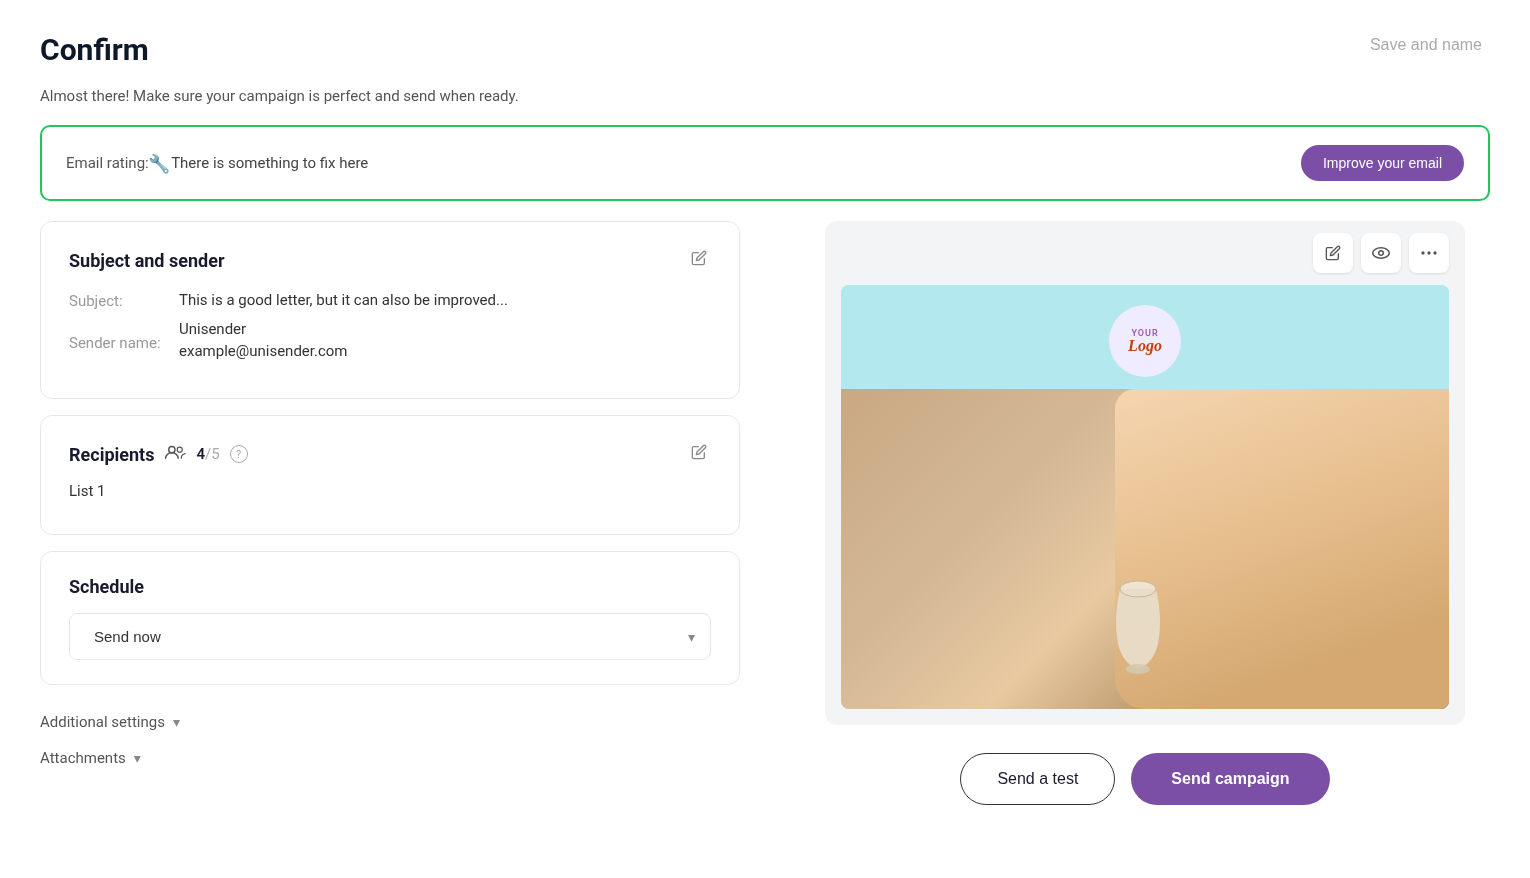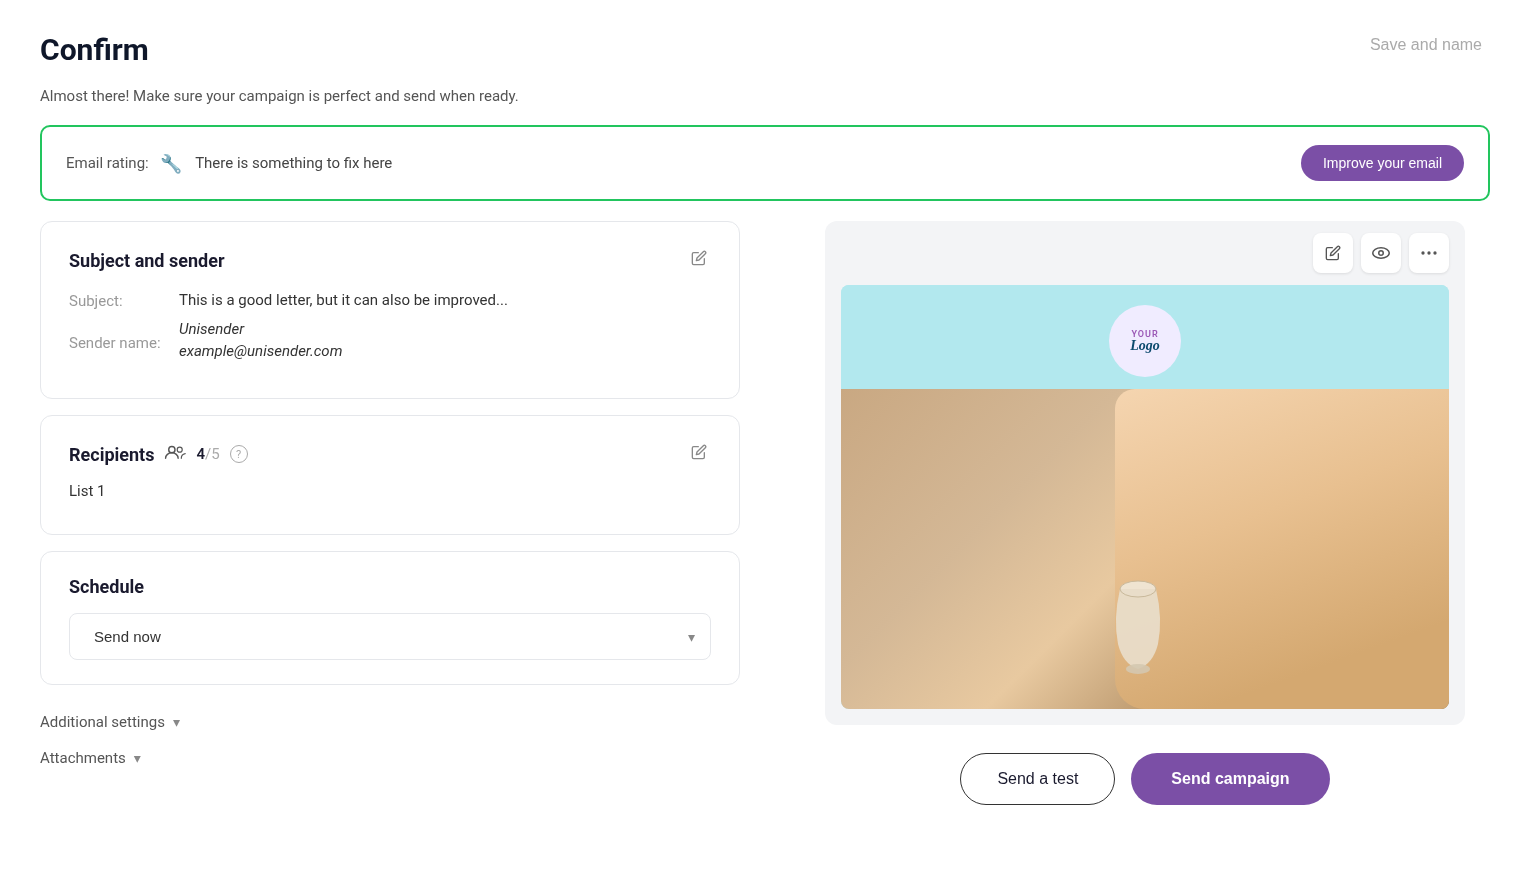--- a/index.html
+++ b/index.html
@@ -66,21 +66,20 @@
       align-items: center;
     }
 
     
     .email-rating-box {
       border: 2.5px solid #22c55e;
       border-radius: 10px;
       padding: 18px 24px;
       display: flex;
       align-items: center;
-      gap: 12px;
       margin-bottom: 20px;
       background: #fff;
     }
 
     .email-rating-label {
       font-size: 15px;
       color: #555;
       white-space: nowrap;
     }
 
@@ -152,21 +151,20 @@
     }
 
     .card-row-value {
       color: #333;
       flex: 1;
     }
 
     .card-row-value-multi {
       color: #333;
       flex: 1;
-      font-style: italic;
     }
 
     .card-row-value-multi div {
       margin-bottom: 4px;
     }
 
     
     .recipients-header {
       display: flex;
       justify-content: space-between;
@@ -322,22 +320,22 @@
 
     .logo-text-your {
       font-size: 9px;
       color: #9b59b6;
       letter-spacing: 1px;
       text-transform: uppercase;
       font-weight: 600;
     }
 
     .logo-text-logo {
-      font-size: 14px;
-      color: #0c4a6e;
+      font-size: 16px;
+      color: #c2410c;
       font-family: Georgia, serif;
       font-style: italic;
       font-weight: 700;
       line-height: 1;
     }
 
     .preview-image {
       width: 100%;
       height: 320px;
       background: linear-gradient(135deg, #c9a882 0%, #d4b896 30%, #e8c9a0 50%, #b8956a 70%, #a07550 100%);

